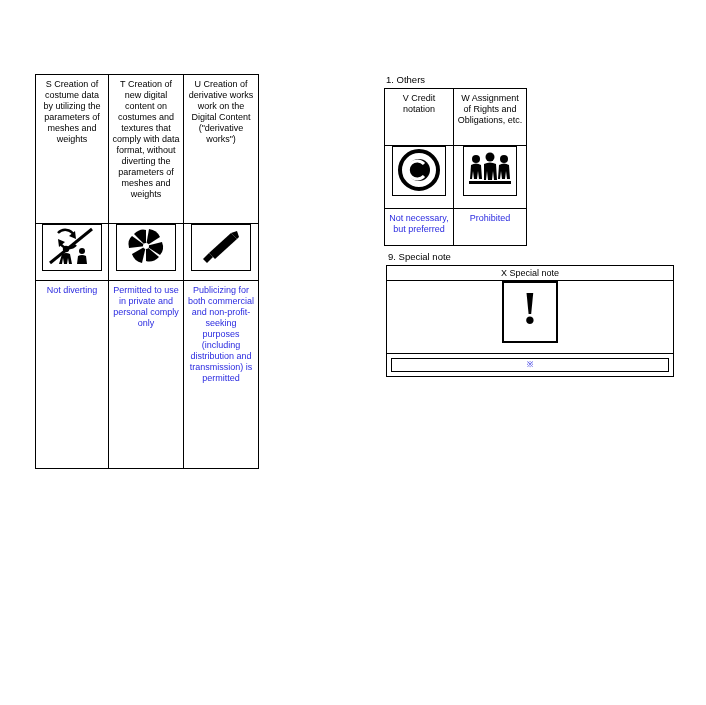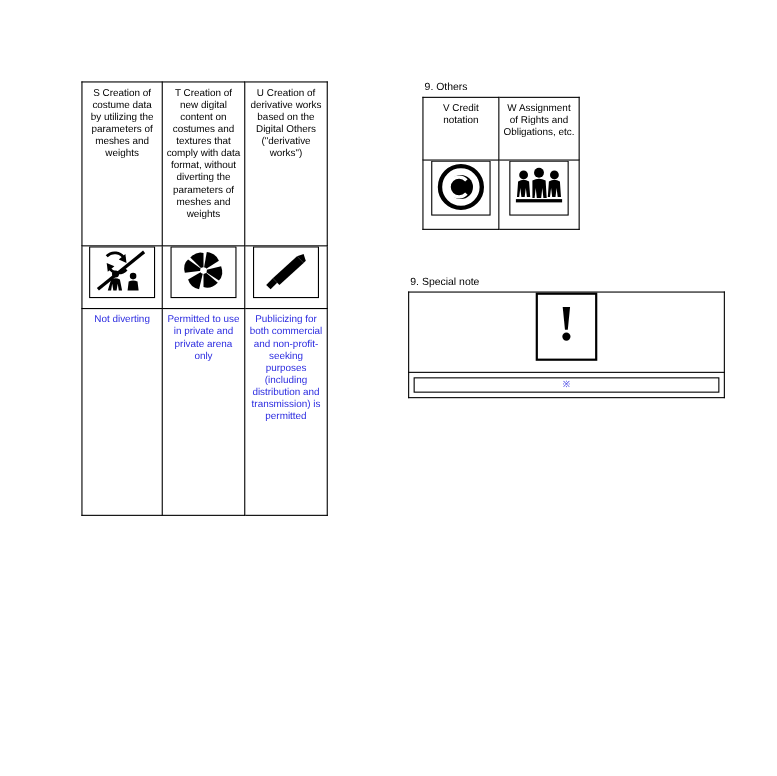--- a/index.html
+++ b/index.html
@@ -61,39 +61,39 @@
     position: relative;
     background: #fff;
   }
   .icon-box svg {
     display: block;
     margin: 0 auto;
   }
 
   
   #sec7 { left: 35px; top: 74px; }
-  #sec7 table { width: 220px; margin-left: 39px; }
+  #sec7 table { width: 220px; }
   #sec7 .col1 { width: 72px; }
   #sec7 .col2 { width: 74px; }
   #sec7 .col3 { width: 74px; }
   #sec7 .row-head td { height: 148px; }
   #sec7 .row-icon td { height: 56px; }
   #sec7 .row-label td { height: 187px; }
 
   
   #sec8 { left: 384px; top: 74px; }
   #sec8 table { width: 140px; }
   #sec8 .c1 { width: 68px; }
   #sec8 .c2 { width: 72px; margin-left: 15px; }
   #sec8 .row-head td { height: 56px; }
   #sec8 .row-icon td { height: 62px; }
   #sec8 .row-label td { height: 36px; }
 
   
-  #sec9 { left: 371px; top: 251px; }
+  #sec9 { left: 386px; top: 251px; }
   #sec9 table { width: 288px; }
   #sec9 .title-row td {
     height: 12px;
     text-align: center;
     font-size: 9px;
     line-height: 12px;
     padding: 1px 0;
   }
   #sec9 .icon-row td { height: 72px; }
   #sec9 .note-row td {
@@ -131,21 +131,21 @@
   <table class="grid">
     <tbody>
         <tr class="row-head">
       <td class="col1">
         <div class="cell-head">S Creation of costume data by utilizing the parameters of meshes and weights</div>
       </td>
       <td class="col2">
         <div class="cell-head">T Creation of new digital content on costumes and textures that comply with data format, without diverting the parameters of meshes and weights</div>
       </td>
       <td class="col3">
-        <div class="cell-head">U Creation of derivative works based on the Digital Others ("derivative works")</div>
+        <div class="cell-head">U Creation of derivative works work on the Digital Content ("derivative works")</div>
       </td>
     </tr>
     <tr class="row-icon">
       <td class="icon-cell">
         <span class="icon-box">
           <svg width="56" height="43" viewBox="0 0 56 43">
 
             <path d="M14 8 a10 10 0 0 1 16 2" fill="none" stroke="#000" stroke-width="2.5"></path>
             <polygon points="31,6 32,14 25,11" fill="#000"></polygon>
             <path d="M32 20 a10 10 0 0 1 -16 -2" fill="none" stroke="#000" stroke-width="2.5"></path>
@@ -184,32 +184,32 @@
             <polygon points="38,8 44,6 46,12 44,14" fill="#000"></polygon>
           </svg>
         </span>
       </td>
     </tr>
     <tr class="row-label">
       <td>
         <div class="cell-label">Not diverting</div>
       </td>
       <td>
-        <div class="cell-label">Permitted to use in private and private arena only</div>
+        <div class="cell-label">Permitted to use in private and personal comply only</div>
       </td>
       <td>
         <div class="cell-label">Publicizing for both commercial and non-profit-seeking purposes (including distribution and transmission) is permitted</div>
       </td>
     </tr>
   </tbody>
     </table>
 </div>
 
 <div class="section" id="sec8">
-  <div class="section-title">9. Others</div>
+  <div class="section-title">1. Others</div>
   <table class="grid">
     <tbody>
         <tr class="row-head">
       <td class="c1">
         <div class="cell-head">V Credit notation</div>
       </td>
       <td class="c2">
         <div class="cell-head">W Assignment of Rights and Obligations, etc.</div>
       </td>
     </tr>
@@ -230,28 +230,41 @@
             <path d="M6 18 q5 -3 10 0 l1 14 h-3 l-1 -8 -1 8 h-3 l-1 -8 -1 8 h-2 z" fill="#000"></path>
             <circle cx="25" cy="10" r="4.5" fill="#000"></circle>
             <path d="M19 17 q6 -3 12 0 l1 16 h-3 l-1 -9 -1 9 h-4 l-1 -9 -1 9 h-2 z" fill="#000"></path>
             <circle cx="39" cy="12" r="4" fill="#000"></circle>
             <path d="M34 18 q5 -3 10 0 l1 14 h-3 l-1 -8 -1 8 h-3 l-1 -8 -1 8 h-2 z" fill="#000"></path>
             <rect x="4" y="34" width="42" height="3" fill="#000"></rect>
           </svg>
         </span>
       </td>
     </tr>
+    <tr class="row-label">
+      <td>
+        <div class="cell-label">Not necessary, but preferred</div>
+      </td>
+      <td>
+        <div class="cell-label">Prohibited</div>
+      </td>
+    </tr>
   </tbody>
     </table>
 </div>
 
 <div class="section" id="sec9">
   <div class="section-title">9. Special note</div>
   <table class="grid">
     <tbody>
+        <tr class="title-row">
+      <td>
+        <span>X Special note</span>
+      </td>
+    </tr>
     <tr class="icon-row">
       <td class="icon-cell">
         <span class="big-box">!</span>
       </td>
     </tr>
     <tr class="note-row">
       <td>
         <div class="note-inner">※</div>
       </td>
     </tr>

